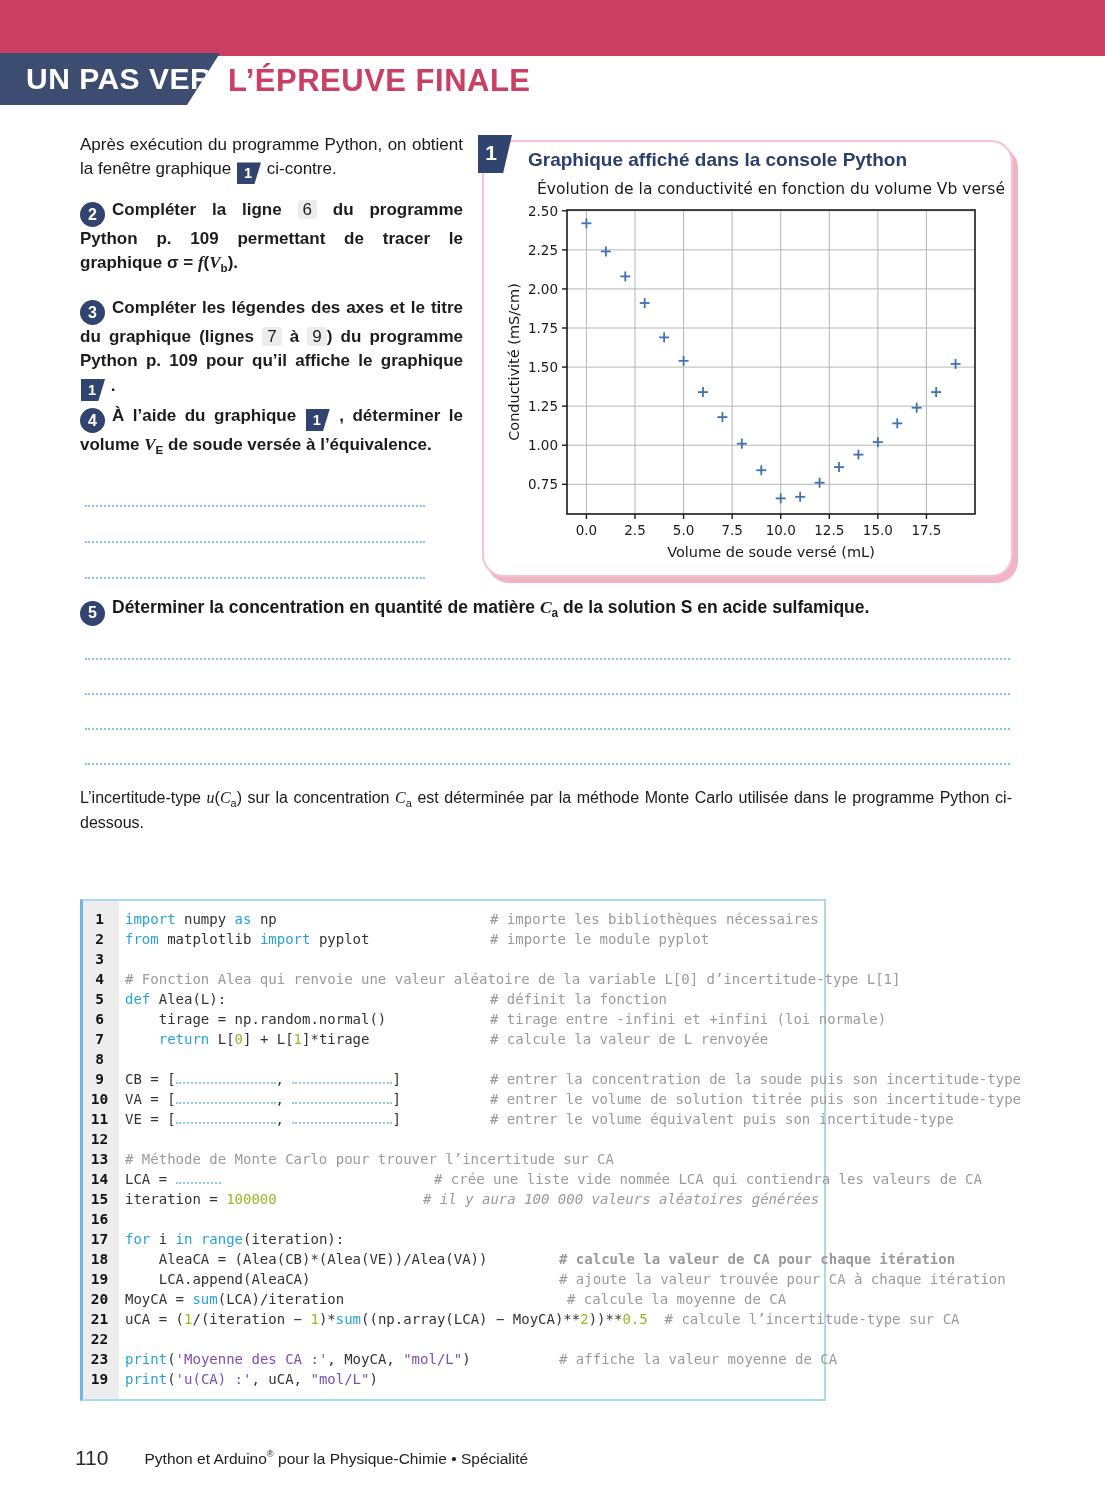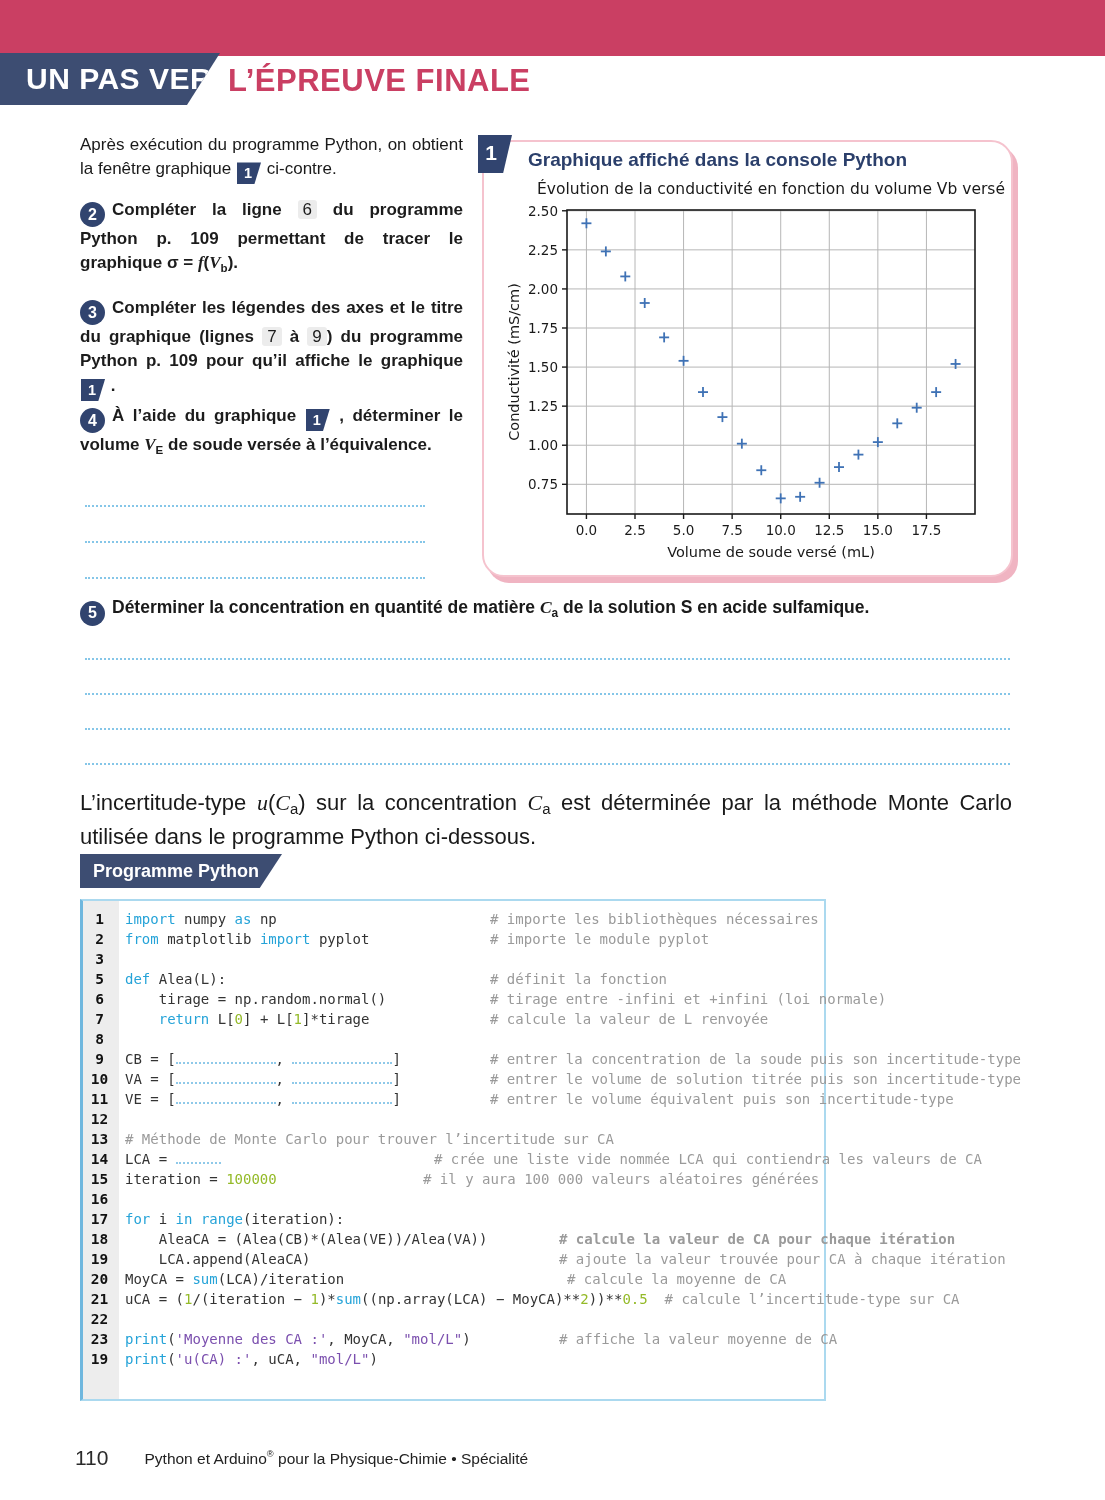--- a/index.html
+++ b/index.html
@@ -37,21 +37,21 @@
           border:2px solid #f5c3ce;border-radius:22px;box-shadow:5px 6px 0 #f0b4c2;}
   .figbadge{position:absolute;left:-6px;top:-7px;width:26px;height:38px;background:#31446f;color:#fff;
           font-weight:700;font-size:21px;text-align:center;line-height:36px;padding-right:8px;
           clip-path:polygon(0 0,100% 0,74% 100%,0 100%);}
   .figtitle{position:absolute;left:44px;top:7px;font-weight:700;font-size:19px;color:#2b3f6b;}
   .tick{font-family:"DejaVu Sans",sans-serif;font-size:13.5px;fill:#1a1a1a;}
   .ctitle{font-family:"DejaVu Sans",sans-serif;font-size:15.5px;fill:#1a1a1a;}
   .clabel{font-family:"DejaVu Sans",sans-serif;font-size:14.5px;fill:#1a1a1a;}
   
   .q5{position:absolute;left:80px;top:597px;width:950px;font-weight:700;font-size:17.5px;}
-  .para{position:absolute;left:80px;top:786px;width:932px;font-size:22px;line-height:1.5;text-align:justify;}
+  .para{position:absolute;left:80px;top:786px;width:932px;font-size:16px;line-height:1.5;text-align:justify;}
   
   .ppribbon{position:absolute;left:80px;top:854px;width:202px;height:34px;background:#3d4d72;
           clip-path:polygon(0 0,100% 0,89% 100%,0 100%);display:flex;align-items:center;}
   .ppribbon span{color:#fff;font-weight:700;font-size:18px;padding-left:13px;}
   .codepanel{position:absolute;left:80px;top:899px;width:746px;height:502px;background:
           linear-gradient(to right,#ededed 0,#ededed 36px,#fff 36px);
           border:2px solid #abd9ef;border-left:3px solid #6fb7de;padding-top:8px;box-sizing:border-box;}
   .cl{position:relative;height:20px;line-height:20px;white-space:pre;
       font-family:"DejaVu Sans Mono",monospace;font-size:14px;}
   .ln{display:inline-block;width:33px;text-align:center;font-weight:700;color:#111;font-size:14.5px;
@@ -193,38 +193,36 @@
     <span class="qnum">5</span><span><span class="sg-p">Déterminer la concentration en quantité de matière </span><span class="sg-i">C</span><span class="sg-sub">a</span><span class="sg-p"> de la solution S en acide sulfamique.</span></span>
   </div>
 
   <div class="ans ans-f f1"></div>
   <div class="ans ans-f f2"></div>
   <div class="ans ans-f f3"></div>
   <div class="ans ans-f f4"></div>
 
   <div class="para"><span class="sg-p">L’incertitude-type </span><span class="sg-i">u</span><span class="sg-p">(</span><span class="sg-i">C</span><span class="sg-sub">a</span><span class="sg-p">) sur la concentration </span><span class="sg-i">C</span><span class="sg-sub">a</span><span class="sg-p"> est déterminée par la méthode Monte Carlo utilisée dans le programme Python ci-dessous.</span></div>
 
-  <div class="ppribbon">
-    <span>Programme Python</span>
-  </div>
   <div class="codepanel" id="code-lines">
       <div class="cl"><span class="ln">1</span><span class="ct"><span class="tk-k">import</span><span class="tk-p"> numpy </span><span class="tk-k">as</span><span class="tk-p"> np</span></span><span class="cm-abs" style="left: 407px;"># importe les bibliothèques nécessaires</span></div>
       <div class="cl"><span class="ln">2</span><span class="ct"><span class="tk-k">from</span><span class="tk-p"> matplotlib </span><span class="tk-k">import</span><span class="tk-p"> pyplot</span></span><span class="cm-abs" style="left: 407px;"># importe le module pyplot</span></div>
       <div class="cl"><span class="ln">3</span><span class="ct"></span></div>
+      <div class="cl"><span class="ln">4</span><span class="ct"><span class="tk-c"># Fonction Alea qui renvoie une valeur aléatoire de la variable L[0] d’incertitude-type L[1]</span></span></div>
       <div class="cl"><span class="ln">5</span><span class="ct"><span class="tk-k">def</span><span class="tk-p"> Alea(L):</span></span><span class="cm-abs" style="left: 407px;"># définit la fonction</span></div>
       <div class="cl"><span class="ln">6</span><span class="ct"><span class="tk-p">    tirage = np.random.normal()</span></span><span class="cm-abs" style="left: 407px;"># tirage entre -infini et +infini (loi normale)</span></div>
       <div class="cl"><span class="ln">7</span><span class="ct"><span class="tk-p">    </span><span class="tk-k">return</span><span class="tk-p"> L[</span><span class="tk-n">0</span><span class="tk-p">] + L[</span><span class="tk-n">1</span><span class="tk-p">]*tirage</span></span><span class="cm-abs" style="left: 407px;"># calcule la valeur de L renvoyée</span></div>
       <div class="cl"><span class="ln">8</span><span class="ct"></span></div>
       <div class="cl"><span class="ln">9</span><span class="ct"><span class="tk-p">CB = [</span><span class="tk-bl" style="width: 100px;"></span><span class="tk-p">, </span><span class="tk-bl" style="width: 100px;"></span><span class="tk-p">]</span></span><span class="cm-abs" style="left: 407px;"># entrer la concentration de la soude puis son incertitude-type</span></div>
       <div class="cl"><span class="ln">10</span><span class="ct"><span class="tk-p">VA = [</span><span class="tk-bl" style="width: 100px;"></span><span class="tk-p">, </span><span class="tk-bl" style="width: 100px;"></span><span class="tk-p">]</span></span><span class="cm-abs" style="left: 407px; text-align: center;"># entrer le volume de solution titrée puis son incertitude-type</span></div>
       <div class="cl"><span class="ln">11</span><span class="ct"><span class="tk-p">VE = [</span><span class="tk-bl" style="width: 100px;"></span><span class="tk-p">, </span><span class="tk-bl" style="width: 100px;"></span><span class="tk-p">]</span></span><span class="cm-abs" style="left: 407px;"># entrer le volume équivalent puis son incertitude-type</span></div>
       <div class="cl"><span class="ln">12</span><span class="ct"></span></div>
       <div class="cl"><span class="ln">13</span><span class="ct"><span class="tk-c"># Méthode de Monte Carlo pour trouver l’incertitude sur CA</span></span></div>
       <div class="cl"><span class="ln">14</span><span class="ct"><span class="tk-p">LCA = </span><span class="tk-bl" style="width: 45px;"></span></span><span class="cm-abs" style="left: 351px;"># crée une liste vide nommée LCA qui contiendra les valeurs de CA</span></div>
-      <div class="cl"><span class="ln">15</span><span class="ct"><span class="tk-p">iteration = </span><span class="tk-n">100000</span></span><span class="cm-abs" style="left: 340px;"># il y aura 100 000 valeurs aléatoires générées</span></div>
+      <div class="cl"><span class="ln">15</span><span class="ct"><span class="tk-p">iteration = </span><span class="tk-n">100000</span></span><span class="cm-abs" style="left: 340px; font-style: italic;"># il y aura 100 000 valeurs aléatoires générées</span></div>
       <div class="cl"><span class="ln">16</span><span class="ct"></span></div>
       <div class="cl"><span class="ln">17</span><span class="ct"><span class="tk-k">for</span><span class="tk-p"> i </span><span class="tk-k">in</span><span class="tk-p"> </span><span class="tk-k">range</span><span class="tk-p">(iteration):</span></span></div>
       <div class="cl"><span class="ln">18</span><span class="ct"><span class="tk-p">    AleaCA = (Alea(CB)*(Alea(VE))/Alea(VA))</span></span><span class="cm-abs" style="left: 476px; font-weight: bold;"># calcule la valeur de CA pour chaque itération</span></div>
       <div class="cl"><span class="ln">19</span><span class="ct"><span class="tk-p">    LCA.append(AleaCA)</span></span><span class="cm-abs" style="left: 476px;"># ajoute la valeur trouvée pour CA à chaque itération</span></div>
       <div class="cl"><span class="ln">20</span><span class="ct"><span class="tk-p">MoyCA = </span><span class="tk-k">sum</span><span class="tk-p">(LCA)/iteration</span></span><span class="cm-abs" style="left: 484px;"># calcule la moyenne de CA</span></div>
       <div class="cl"><span class="ln">21</span><span class="ct"><span class="tk-p">uCA = (</span><span class="tk-n">1</span><span class="tk-p">/(iteration − </span><span class="tk-n">1</span><span class="tk-p">)*</span><span class="tk-k">sum</span><span class="tk-p">((np.array(LCA) − MoyCA)**</span><span class="tk-n">2</span><span class="tk-p">))**</span><span class="tk-n">0.5</span><span class="tk-c">  # calcule l’incertitude-type sur CA</span></span></div>
       <div class="cl"><span class="ln">22</span><span class="ct"></span></div>
       <div class="cl"><span class="ln">23</span><span class="ct"><span class="tk-k">print</span><span class="tk-p">(</span><span class="tk-s">'Moyenne des CA :'</span><span class="tk-p">, MoyCA, </span><span class="tk-s">"mol/L"</span><span class="tk-p">)</span></span><span class="cm-abs" style="left: 476px;"># affiche la valeur moyenne de CA</span></div>
       <div class="cl"><span class="ln">19</span><span class="ct"><span class="tk-k">print</span><span class="tk-p">(</span><span class="tk-s">'u(CA) :'</span><span class="tk-p">, uCA, </span><span class="tk-s">"mol/L"</span><span class="tk-p">)</span></span></div>
     </div>

